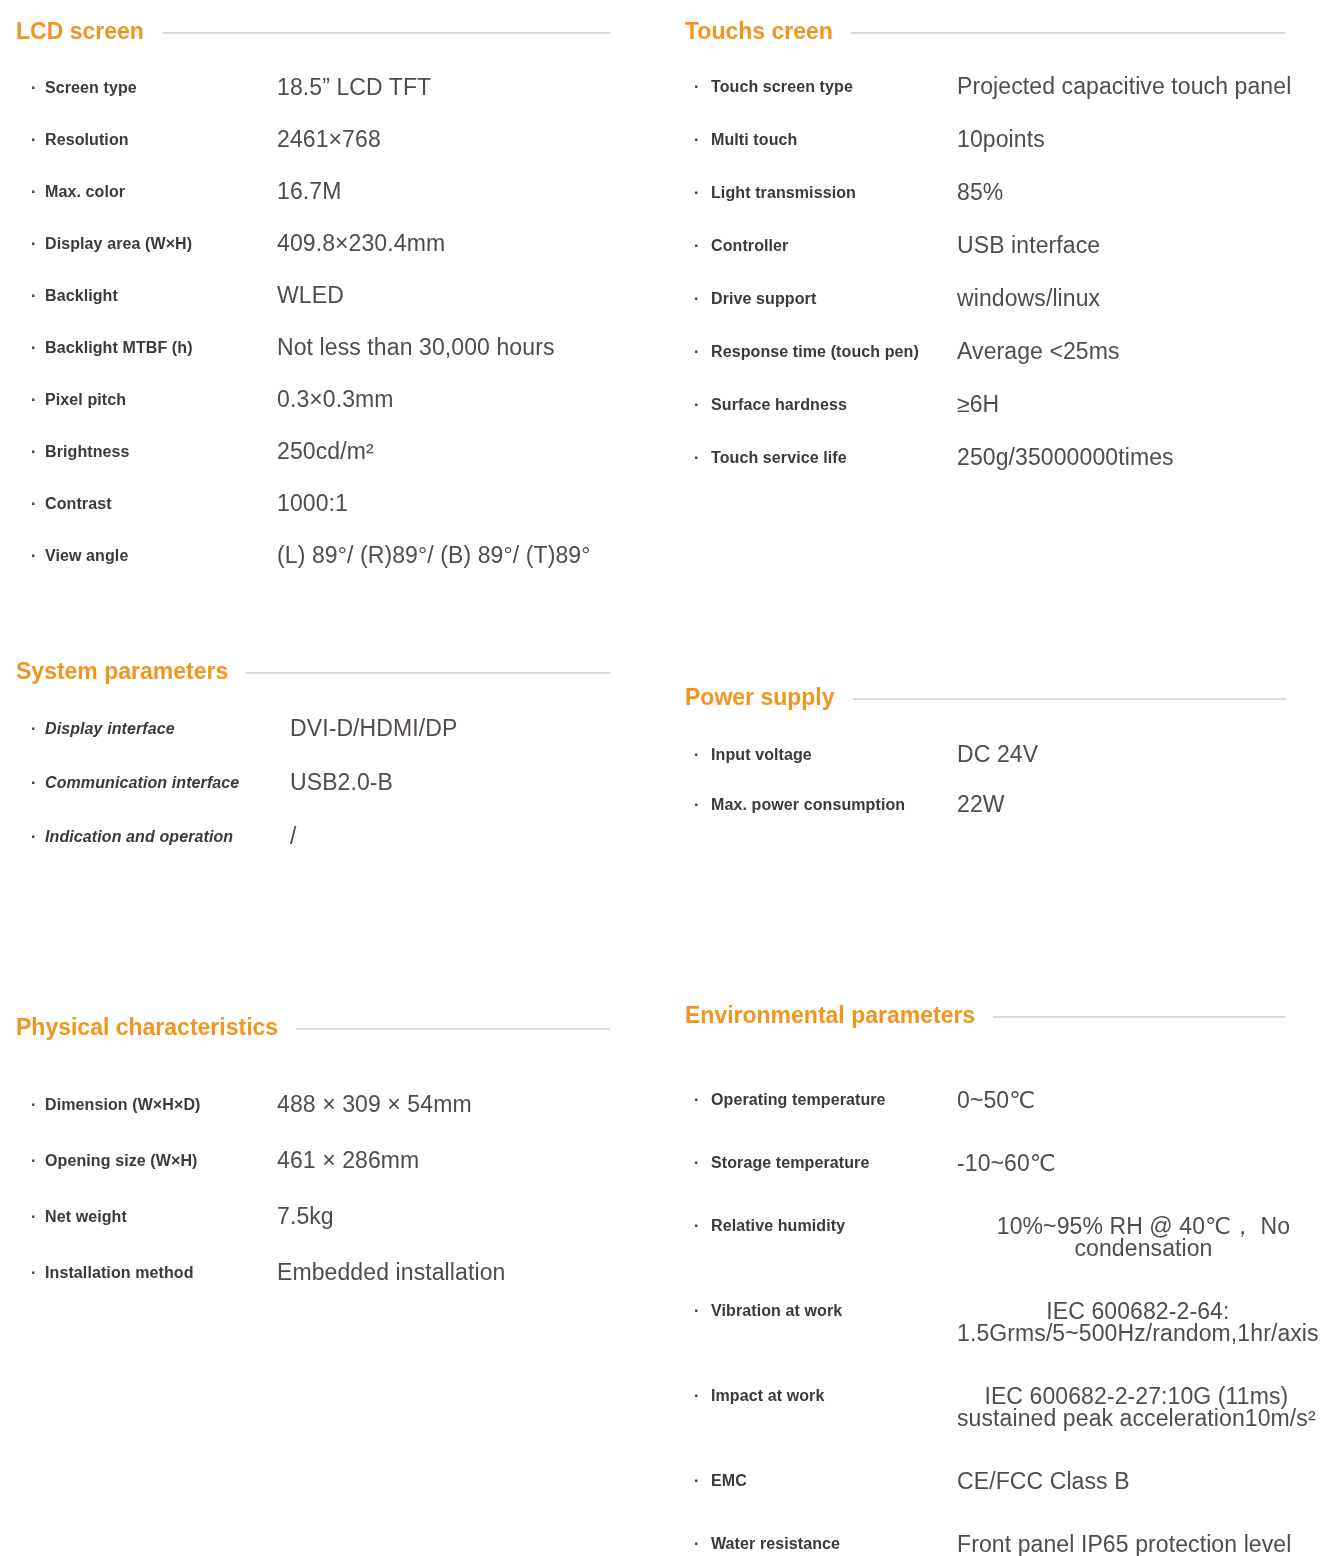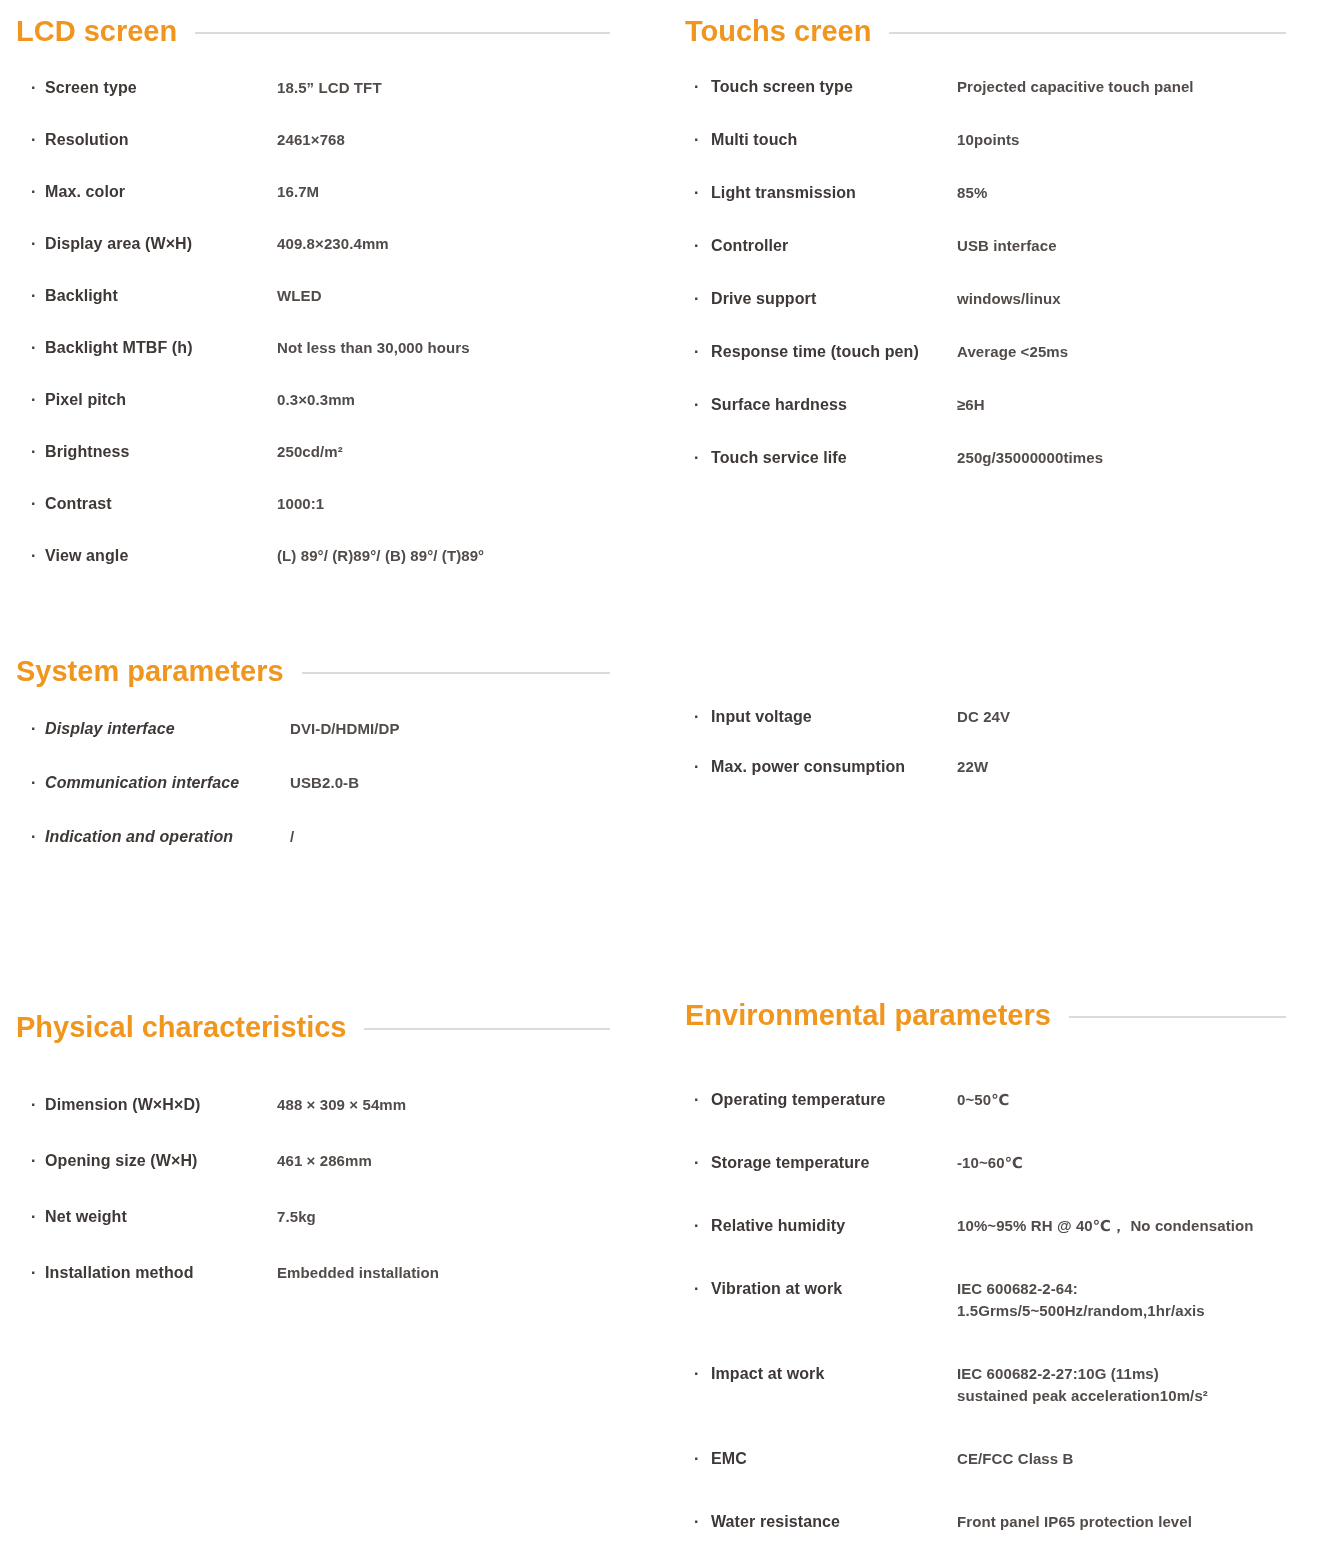--- a/index.html
+++ b/index.html
@@ -23,21 +23,21 @@
     overflow:hidden;
   }
   .spec-section{position:absolute;}
   .head{
     display:flex;
     align-items:center;
     height:38px;
   }
   .title{
     margin:0;
-    font-size:29px;
+    font-size:23px;
     font-weight:bold;
     color:var(--accent);
     letter-spacing:0px;
     white-space:nowrap;
     line-height:38px;
   }
   .rule{
     flex:1;
     height:2px;
     background:var(--divider);
@@ -58,24 +58,25 @@
     text-align:left;
   }
   .label{
     color:var(--label);
     font-weight:bold;
     flex:0 0 auto;
     letter-spacing:0.1px;
   }
   .value{
     color:var(--value);
-    font-weight:bold;
-    font-size:15px;
+    font-weight:normal;
+    font-size:23px;
     white-space:pre-line;
     letter-spacing:0.1px;
+    text-align:center;
   }
 
   
   .col-left{left:16px;width:594px;}
   .col-left .head{width:594px;}
   .col-left .row{padding-left:15px;}
   .col-left .bullet{width:14px;}
   .col-left .label{width:232px;}
 
   
@@ -260,20 +261,24 @@
 
   <div class="row">
     <span class="bullet">·</span>
     <span class="label">Indication and operation</span>
     <span class="value">/</span>
   </div>
 </div>
   </section>
 
   <section class="spec-section col-right" id="sec-power">
+    <div class="head">
+      <h2 class="title">Power supply</h2>
+      <div class="rule"></div>
+    </div>
     <div class="rows">
   <div class="row">
     <span class="bullet">·</span>
     <span class="label">Input voltage</span>
     <span class="value">DC 24V</span>
   </div>
 
   <div class="row">
     <span class="bullet">·</span>
     <span class="label">Max. power consumption</span>

